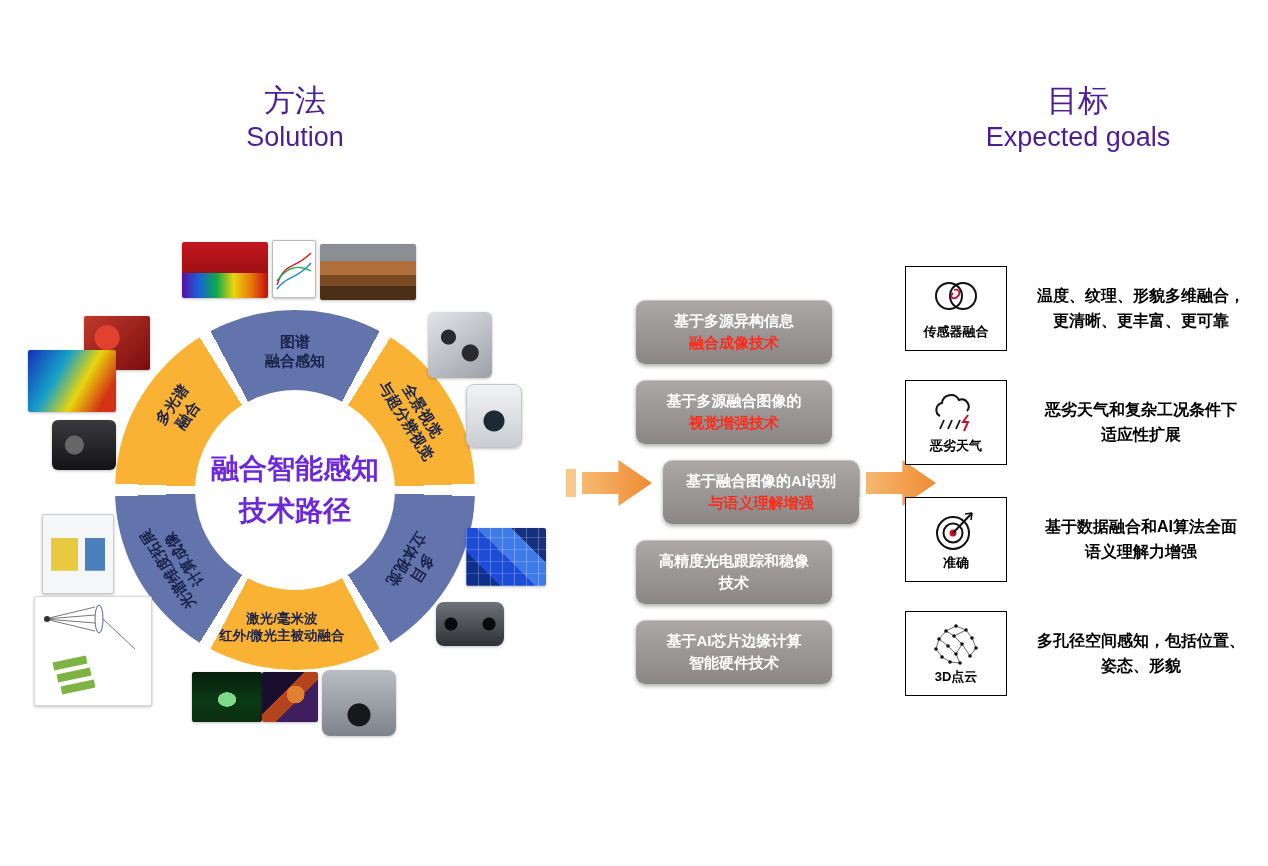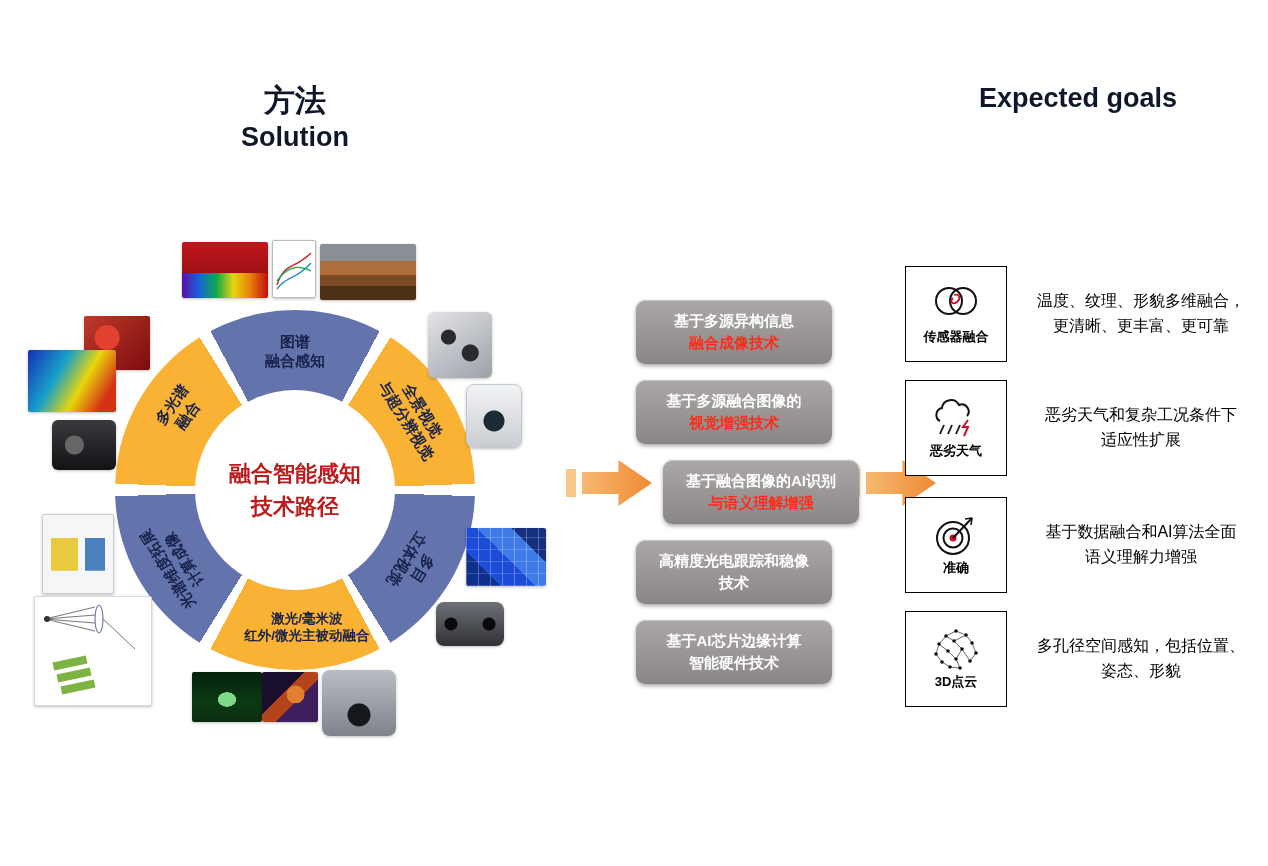--- a/index.html
+++ b/index.html
@@ -1,47 +1,47 @@
 <!DOCTYPE html>
 <html><head>
 <meta charset="utf-8">
 <style>
   html,body{margin:0;padding:0;background:#fff;}
   .canvas{position:relative;width:1268px;height:866px;background:#fff;overflow:hidden;
           font-family:"Liberation Sans",sans-serif;}
 
   
-  .col-header{position:absolute;text-align:center;color:#0f172a;font-weight:bold;line-height:1.25;}
+  .col-header{position:absolute;text-align:center;color:#4c1d95;font-weight:normal;line-height:1.25;}
   .col-header .zh{font-size:31px;}
   .col-header .en{font-size:27px;}
   .h1{left:175px;top:82px;width:240px;}
   .h2{left:583px;top:82px;width:300px;}
   .h3{left:938px;top:82px;width:280px;}
 
   
   .donut{position:absolute;left:115px;top:310px;width:360px;height:360px;}
   .ring{width:100%;height:100%;border-radius:50%;
     background:conic-gradient(
       #6373AB 0deg 28deg,#FFFFFF 28deg 32deg,
       #F9B233 32deg 88deg,#FFFFFF 88deg 92deg,
       #6373AB 92deg 148deg,#FFFFFF 148deg 152deg,
       #F9B233 152deg 208deg,#FFFFFF 208deg 212deg,
       #6373AB 212deg 268deg,#FFFFFF 268deg 272deg,
       #F9B233 272deg 328deg,#FFFFFF 328deg 332deg,
       #6373AB 332deg 360deg);}
   .hole{position:absolute;left:80px;top:80px;width:200px;height:200px;border-radius:50%;background:#fff;}
   .center-label{position:absolute;inset:0;display:flex;align-items:center;justify-content:center;
-    text-align:center;font-weight:bold;font-size:22px;color:#b91c1c;white-space:pre-line;line-height:1.5;}
+    text-align:center;font-weight:bold;font-size:28px;color:#6d28d9;white-space:pre-line;line-height:1.5;}
   .ring-label{position:absolute;transform:translate(-50%,-50%) rotate(var(--r,0deg));
     text-align:center;font-weight:bold;font-size:15px;color:#18224A;white-space:pre-line;
     line-height:1.25;width:max-content;}
   .rl0{left:180px;top:42px;--r:0deg;}
   .rl1{left:299px;top:106px;--r:58deg;}
   .rl2{left:299px;top:254px;--r:122deg;}
-  .rl3{left:192px;top:318px;--r:0deg;font-size:13.5px;}
+  .rl3{left:167px;top:318px;--r:0deg;font-size:13.5px;}
   .rl4{left:61px;top:254px;--r:-122deg;}
   .rl5{left:65px;top:100px;--r:-55deg;}
 
   
   .flow-arrow{position:absolute;width:86px;height:46px;}
   .flow-arrow .bar{position:absolute;left:0;top:9px;width:10px;height:28px;background:#F8C78C;}
   .flow-arrow .head{position:absolute;left:16px;top:0;width:70px;height:46px;
     background:linear-gradient(90deg,#F6B871,#EF8B33);
     clip-path:polygon(0 26%,52% 26%,52% 0,100% 50%,52% 100%,52% 74%,0 74%);}
   .fa1{left:566px;top:460px;}
@@ -52,25 +52,25 @@
     background:linear-gradient(180deg,#ACA8A8,#8A8686);
     box-shadow:0 2px 4px rgba(0,0,0,.35), inset 0 1px 0 rgba(255,255,255,.35);
     display:flex;flex-direction:column;align-items:center;justify-content:center;
     text-align:center;font-weight:bold;font-size:15px;color:#fff;line-height:1.45;}
   .cbox .red{color:#FF2B1A;}
   .cb0{top:300px;} .cb1{top:380px;} .cb2{top:460px;margin-left:27px;} .cb3{top:540px;} .cb4{top:620px;}
 
   
   .goal-row{position:absolute;left:905px;display:flex;align-items:center;gap:20px;}
   .gr0{top:266px;} .gr1{top:380px;} .gr2{top:497px;} .gr3{top:611px;}
-  .goal-box{width:102px;height:96px;background:#fff;border:1.5px solid #000;
+  .goal-box{width:102px;height:85px;background:#fff;border:1.5px solid #000;
     display:flex;flex-direction:column;align-items:center;justify-content:center;gap:2px;box-sizing:border-box;}
   .goal-box svg{width:60px;height:44px;display:block;}
   .goal-label{font-size:13px;font-weight:bold;color:#000;}
-  .goal-desc{width:228px;font-size:16px;font-weight:normal;color:#000;text-align:center;
+  .goal-desc{width:228px;font-size:16px;font-weight:bold;color:#000;text-align:center;
     white-space:pre-line;line-height:1.55;}
 
   
   .thumb{position:absolute;border-radius:2px;box-shadow:0 1px 3px rgba(0,0,0,.25);}
   .t-spectral-cube{left:182px;top:242px;width:86px;height:56px;
     background:linear-gradient(180deg,#C3161C 0%,#9E1014 55%,transparent 55%),
       linear-gradient(90deg,#5B0EA6,#1763D8,#0EA84C,#E8D50C,#E87B0C,#C40C0C);}
   .t-spectra-chart{left:272px;top:240px;width:42px;height:56px;background:#fff;border:1px solid #bbb;}
   .t-pipeline{left:320px;top:244px;width:96px;height:56px;
     background:linear-gradient(180deg,#8A8F96 0 30%,#B06F3A 30% 55%,#7C4A22 55% 75%,#4C2F17 75%);}
@@ -117,20 +117,21 @@
 
 <div class="canvas">
 
   <div class="col-header h1">
     <div class="zh">方法</div>
     <div class="en">Solution</div>
   </div>
   <div class="col-header h2">
   </div>
   <div class="col-header h3">
+    <div class="zh">目标</div>
     <div class="en">Expected goals</div>
   </div>
 
   <div class="donut">
     <div class="ring"></div>
     <div class="hole"></div>
     <div class="center-label">融合智能感知
 技术路径</div>
     <div class="ring-label rl0">图谱
 融合感知</div>

